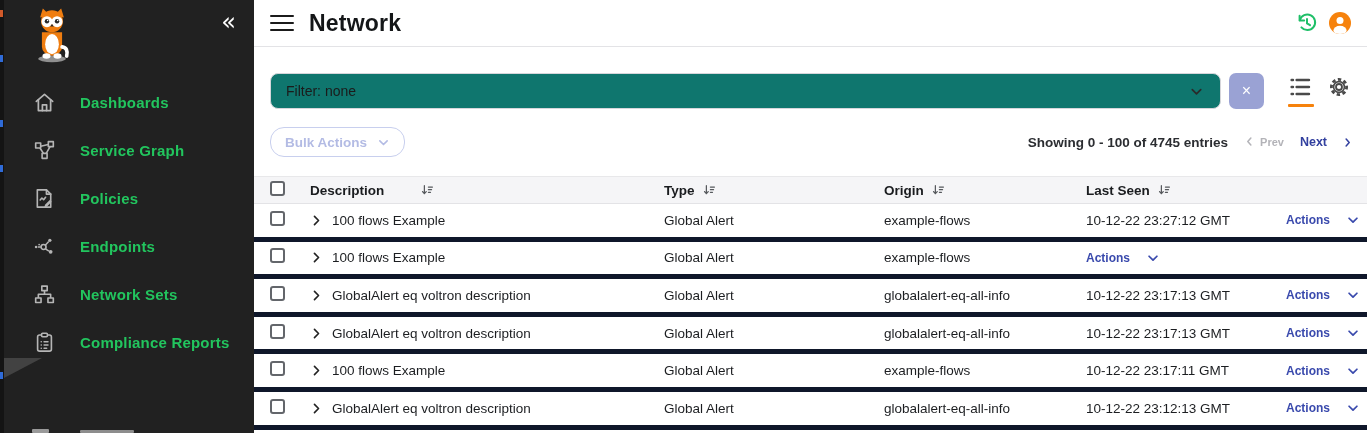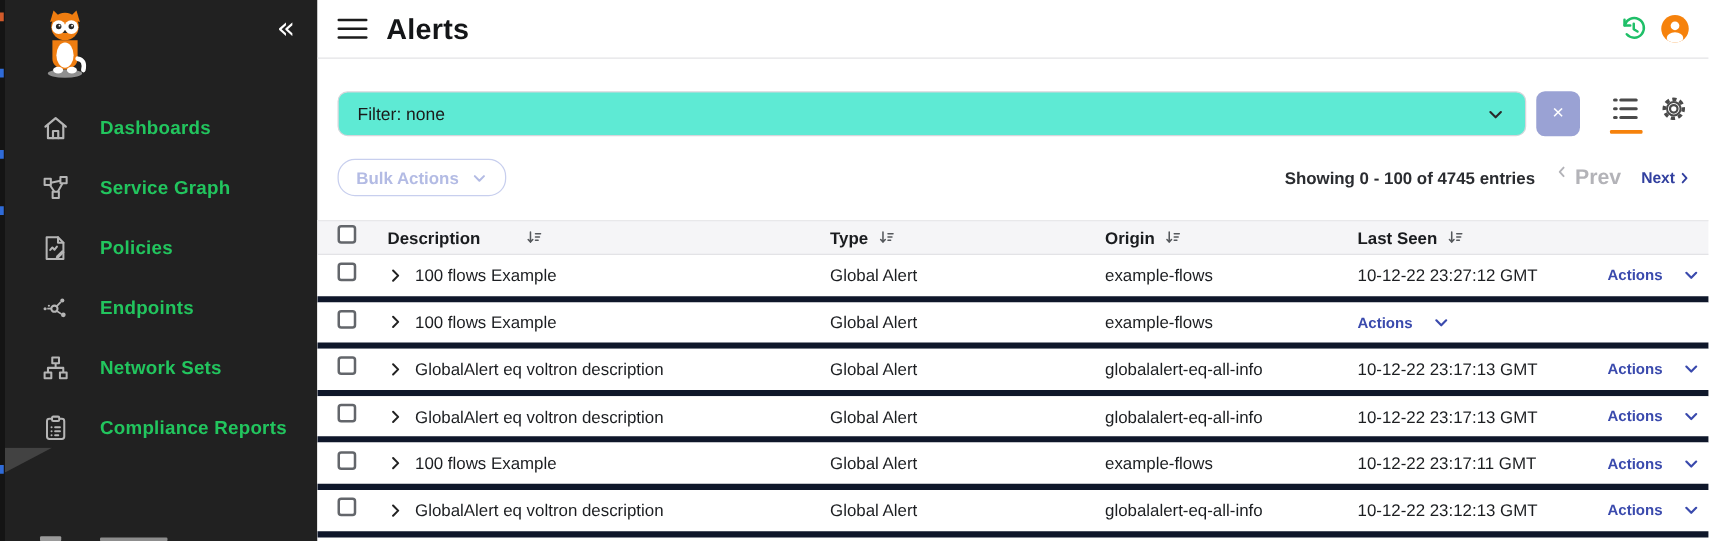--- a/index.html
+++ b/index.html
@@ -28,36 +28,36 @@
   .main { position:relative; flex:1; height:433px; background:#fff; }
   .topbar { position:relative; height:47px; border-bottom:1px solid #e3e3e6; display:flex; align-items:center; }
   .hamburger { margin-left:16px; width:24px; cursor:pointer; }
   .hamburger span { display:block; width:24px; height:2.7px; background:#1b1b1b; border-radius:1px; margin:4.2px 0; }
   .page-title { margin-left:15px; font-size:23px; font-weight:800; color:#141618; letter-spacing:.2px; }
   .top-icons { margin-left:auto; display:flex; align-items:center; gap:9px; padding-right:15px; }
   .top-icons .tico { width:24px; height:24px; cursor:pointer; }
 
   
   .filter-row { position:absolute; left:0; top:47px; width:100%; height:73px; }
-  .filter-select { position:absolute; left:16px; top:26px; width:951px; height:36px; border:1px solid #d6d6db; border-radius:8px; background:#5eead4; display:flex; align-items:center; cursor:pointer; }
+  .filter-select { position:absolute; left:16px; top:26px; width:951px; height:36px; border:1px solid #d6d6db; border-radius:8px; background:#0f766e; display:flex; align-items:center; cursor:pointer; }
   .filter-select .fval { margin-left:15px; font-size:14px; color:#1b1b1b; }
   .filter-select .fchev { margin-left:auto; margin-right:16px; color:#2a2a2a; }
   .clear-btn { position:absolute; left:975px; top:26px; width:35px; height:36px; border:none; border-radius:7px; background:#9aa2d4; color:#fff; font-size:16px; cursor:pointer; line-height:1; }
   .view-toggle { position:absolute; left:1034px; top:28px; width:26px; text-align:center; cursor:pointer; }
   .view-toggle .underline { margin-top:5px; height:3px; width:26px; background:#f6820c; border-radius:1px; }
   .gear-wrap { position:absolute; left:1073px; top:28px; width:24px; height:24px; cursor:pointer; }
 
   
   .toolbar { position:absolute; left:0; top:120px; width:100%; height:56px; }
   .bulk-btn { position:absolute; left:16px; top:7px; height:30px; padding:0 14px; background:#fff; border:1px solid #c8cfee; border-radius:14px; color:#b3bbe4; font-size:13.5px; font-weight:600; display:flex; align-items:center; gap:10px; cursor:pointer; font-family:inherit; }
   .paging { position:absolute; right:14px; top:7px; height:30px; display:flex; align-items:center; }
   .showing { font-size:13.5px; font-weight:600; color:#2b2d31; }
   .pg { display:flex; align-items:center; margin-left:16px; gap:4px; }
-  .pg .prev { color:#b3b3b8; font-size:17px; font-weight:700; cursor:default; display:flex; align-items:flex-start; gap:5px; }
-  .pg .next { color:#32409f; font-size:12.5px; font-weight:700; cursor:pointer; display:flex; align-items:center; gap:2px; margin-left:12px; }
+  .pg .prev { color:#b3b3b8; font-size:11px; font-weight:700; cursor:default; display:flex; align-items:flex-start; gap:5px; }
+  .pg .next { color:#32409f; font-size:12.5px; font-weight:700; cursor:pointer; display:flex; align-items:center; gap:15px; margin-left:12px; }
 
   
   .table { position:absolute; left:0; top:176px; width:1113px; }
   .thead, .trow { display:grid; grid-template-columns:40px 22px 332px 220px 202px 200px 1fr; align-items:center; padding-left:16px; }
   .thead { height:28px; background:#f5f5f7; border-top:1px solid #e8e8ea; border-bottom:1px solid #e3e3e6; }
   .th { display:flex; align-items:center; gap:7px; font-size:13.5px; font-weight:700; color:#1a1c1f; }
   .th-desc { grid-column:2 / span 2;gap:36px; }
   .trow { height:37.6px; border-bottom:5px solid #0f172a; background:#fff; }
   .checkbox { width:15px; height:15px; border:2px solid #63666b; border-radius:3px; background:#fff; display:inline-block; cursor:pointer; }
   .cell { font-size:13.5px; color:#1c1e21; }
@@ -176,21 +176,21 @@
   </aside>
 
   <main class="main">
 
     <header class="topbar">
       <div class="hamburger">
           <span></span>
           <span></span>
           <span></span>
         </div>
-      <h1 class="page-title">Alerts</h1>
+      <h1 class="page-title">Network</h1>
       <div class="top-icons">
         <span class="tico">
           <svg viewBox="0 0 24 24" width="24" height="24" fill="none" stroke="#1fbf68" stroke-width="2" stroke-linecap="round" stroke-linejoin="round">
             <path d="M4.6 4.8 V9.4 H9.2"></path>
             <path d="M4.8 9.2 A 7.8 7.8 0 1 1 6.4 16.4"></path>
             <path d="M12 8 V12.4 L15 14.2"></path>
           </svg>
         </span>
         <span class="tico">
           <svg viewBox="0 0 24 24" width="24" height="24">

